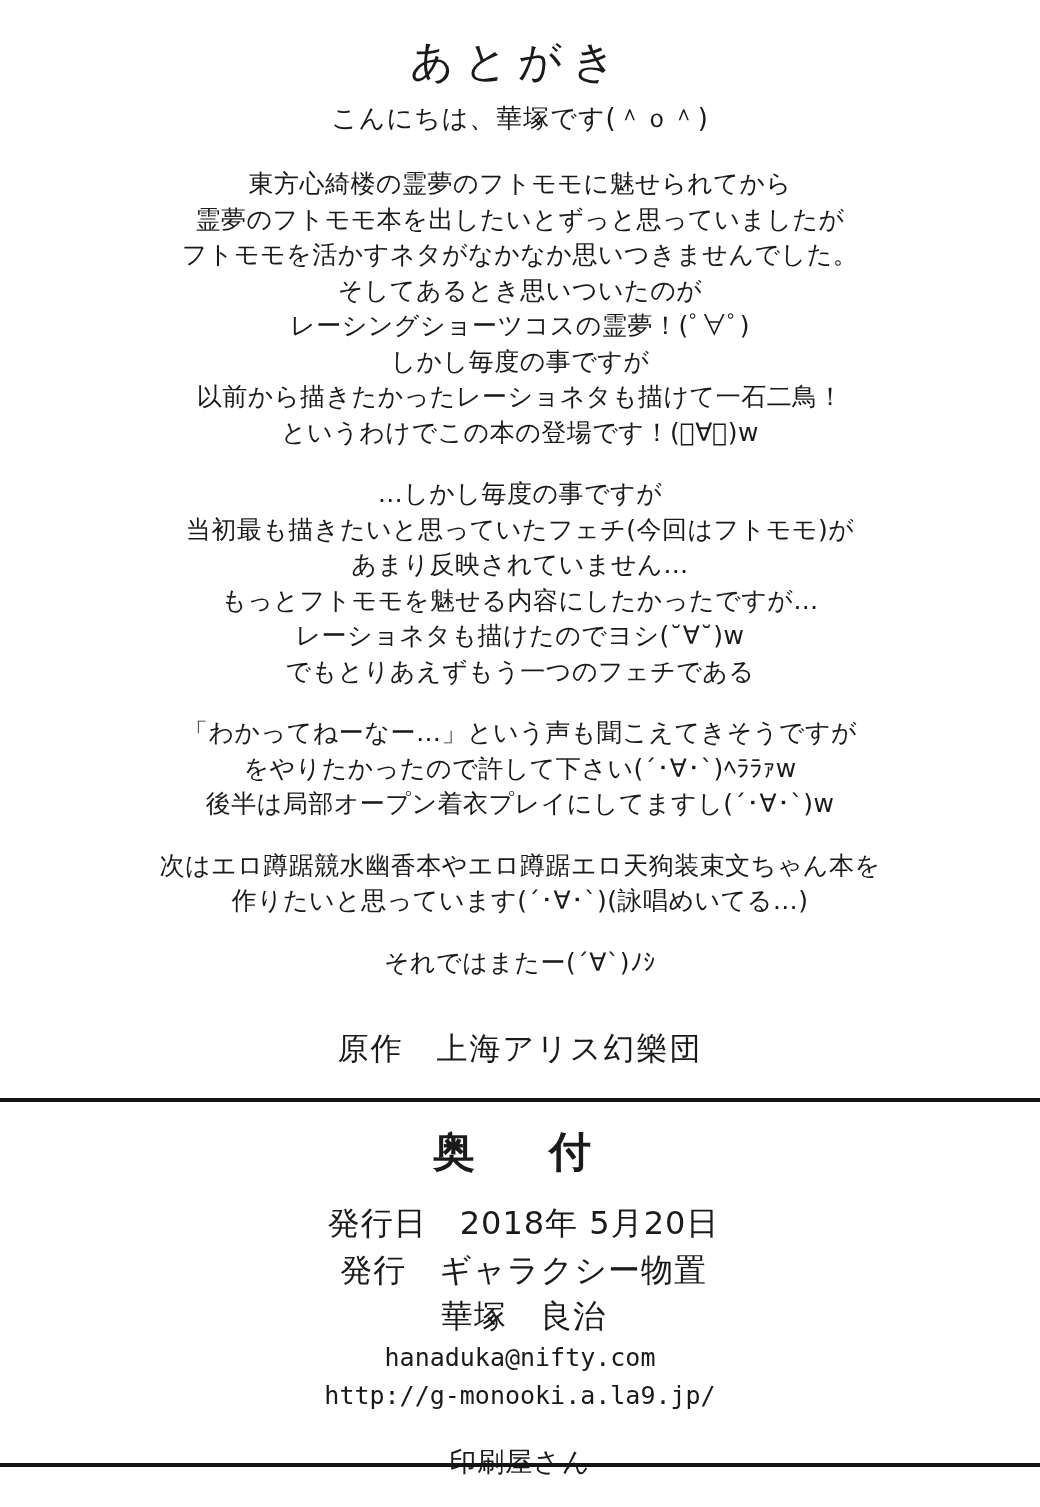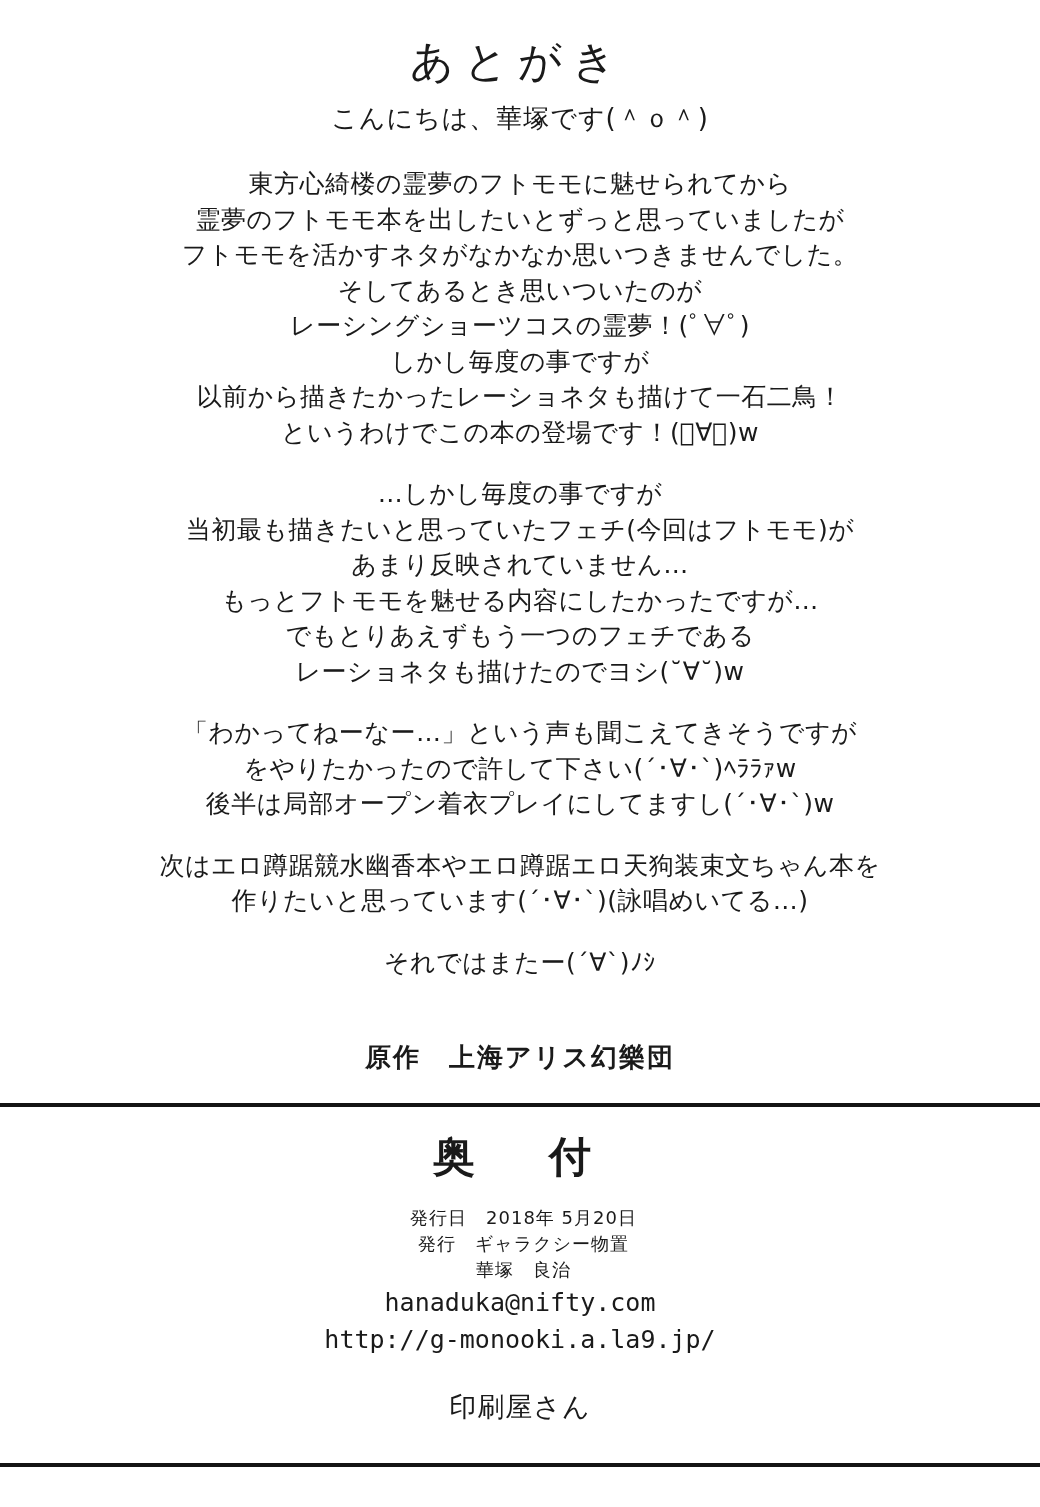--- a/index.html
+++ b/index.html
@@ -41,24 +41,23 @@
   .para {
     margin: 0 0 0 0;
     font-size: 25px;
     line-height: 1.42;
     letter-spacing: 0.5px;
   }
   .para-gap {
     height: 26px;
   }
   .credit {
-    font-size: 26px;
+    font-size: 31px;
     letter-spacing: 2px;
-    margin-top: 60px;
-    font-weight: bold;
+    margin-top: 48px;
   }
 
   
   .rule {
     width: 100%;
     height: 4px;
     background: #141414;
   }
   .rule-top {
     margin-top: 28px;
@@ -69,21 +68,21 @@
     text-align: center;
     padding-top: 22px;
   }
   .colophon-title {
     font-size: 42px;
     letter-spacing: 16px;
     margin: 0 0 20px 0;
     font-weight: 700;
   }
   .colophon-line {
-    font-size: 18px;
+    font-size: 32px;
     line-height: 1.45;
     letter-spacing: 1px;
     padding-left: 7px;
   }
   .mono {
     font-family: "DejaVu Sans Mono", "Liberation Mono", monospace;
     font-size: 25px;
     line-height: 1.5;
     letter-spacing: 0px;
   }
@@ -121,22 +120,22 @@
       <div>というわけでこの本の登場です！(ﾟ∀ﾟ)w</div>
     </div>
 
     <div class="para-gap"></div>
 
     <div class="para">
       <div>…しかし毎度の事ですが</div>
       <div>当初最も描きたいと思っていたフェチ(今回はフトモモ)が</div>
       <div>あまり反映されていません…</div>
       <div>もっとフトモモを魅せる内容にしたかったですが…</div>
+      <div>レーショネタも描けたのでヨシ(˘∀˘)w</div>
       <div>でもとりあえずもう一つのフェチである</div>
-      <div>レーショネタも描けたのでヨシ(˘∀˘)w</div>
     </div>
 
     <div class="para-gap"></div>
 
     <div class="para">
       <div>「わかってねーなー…」という声も聞こえてきそうですが</div>
       <div>をやりたかったので許して下さい(´･∀･`)ﾍﾗﾗｧw</div>
       <div>後半は局部オープン着衣プレイにしてますし(´･∀･`)w</div>
     </div>
 

